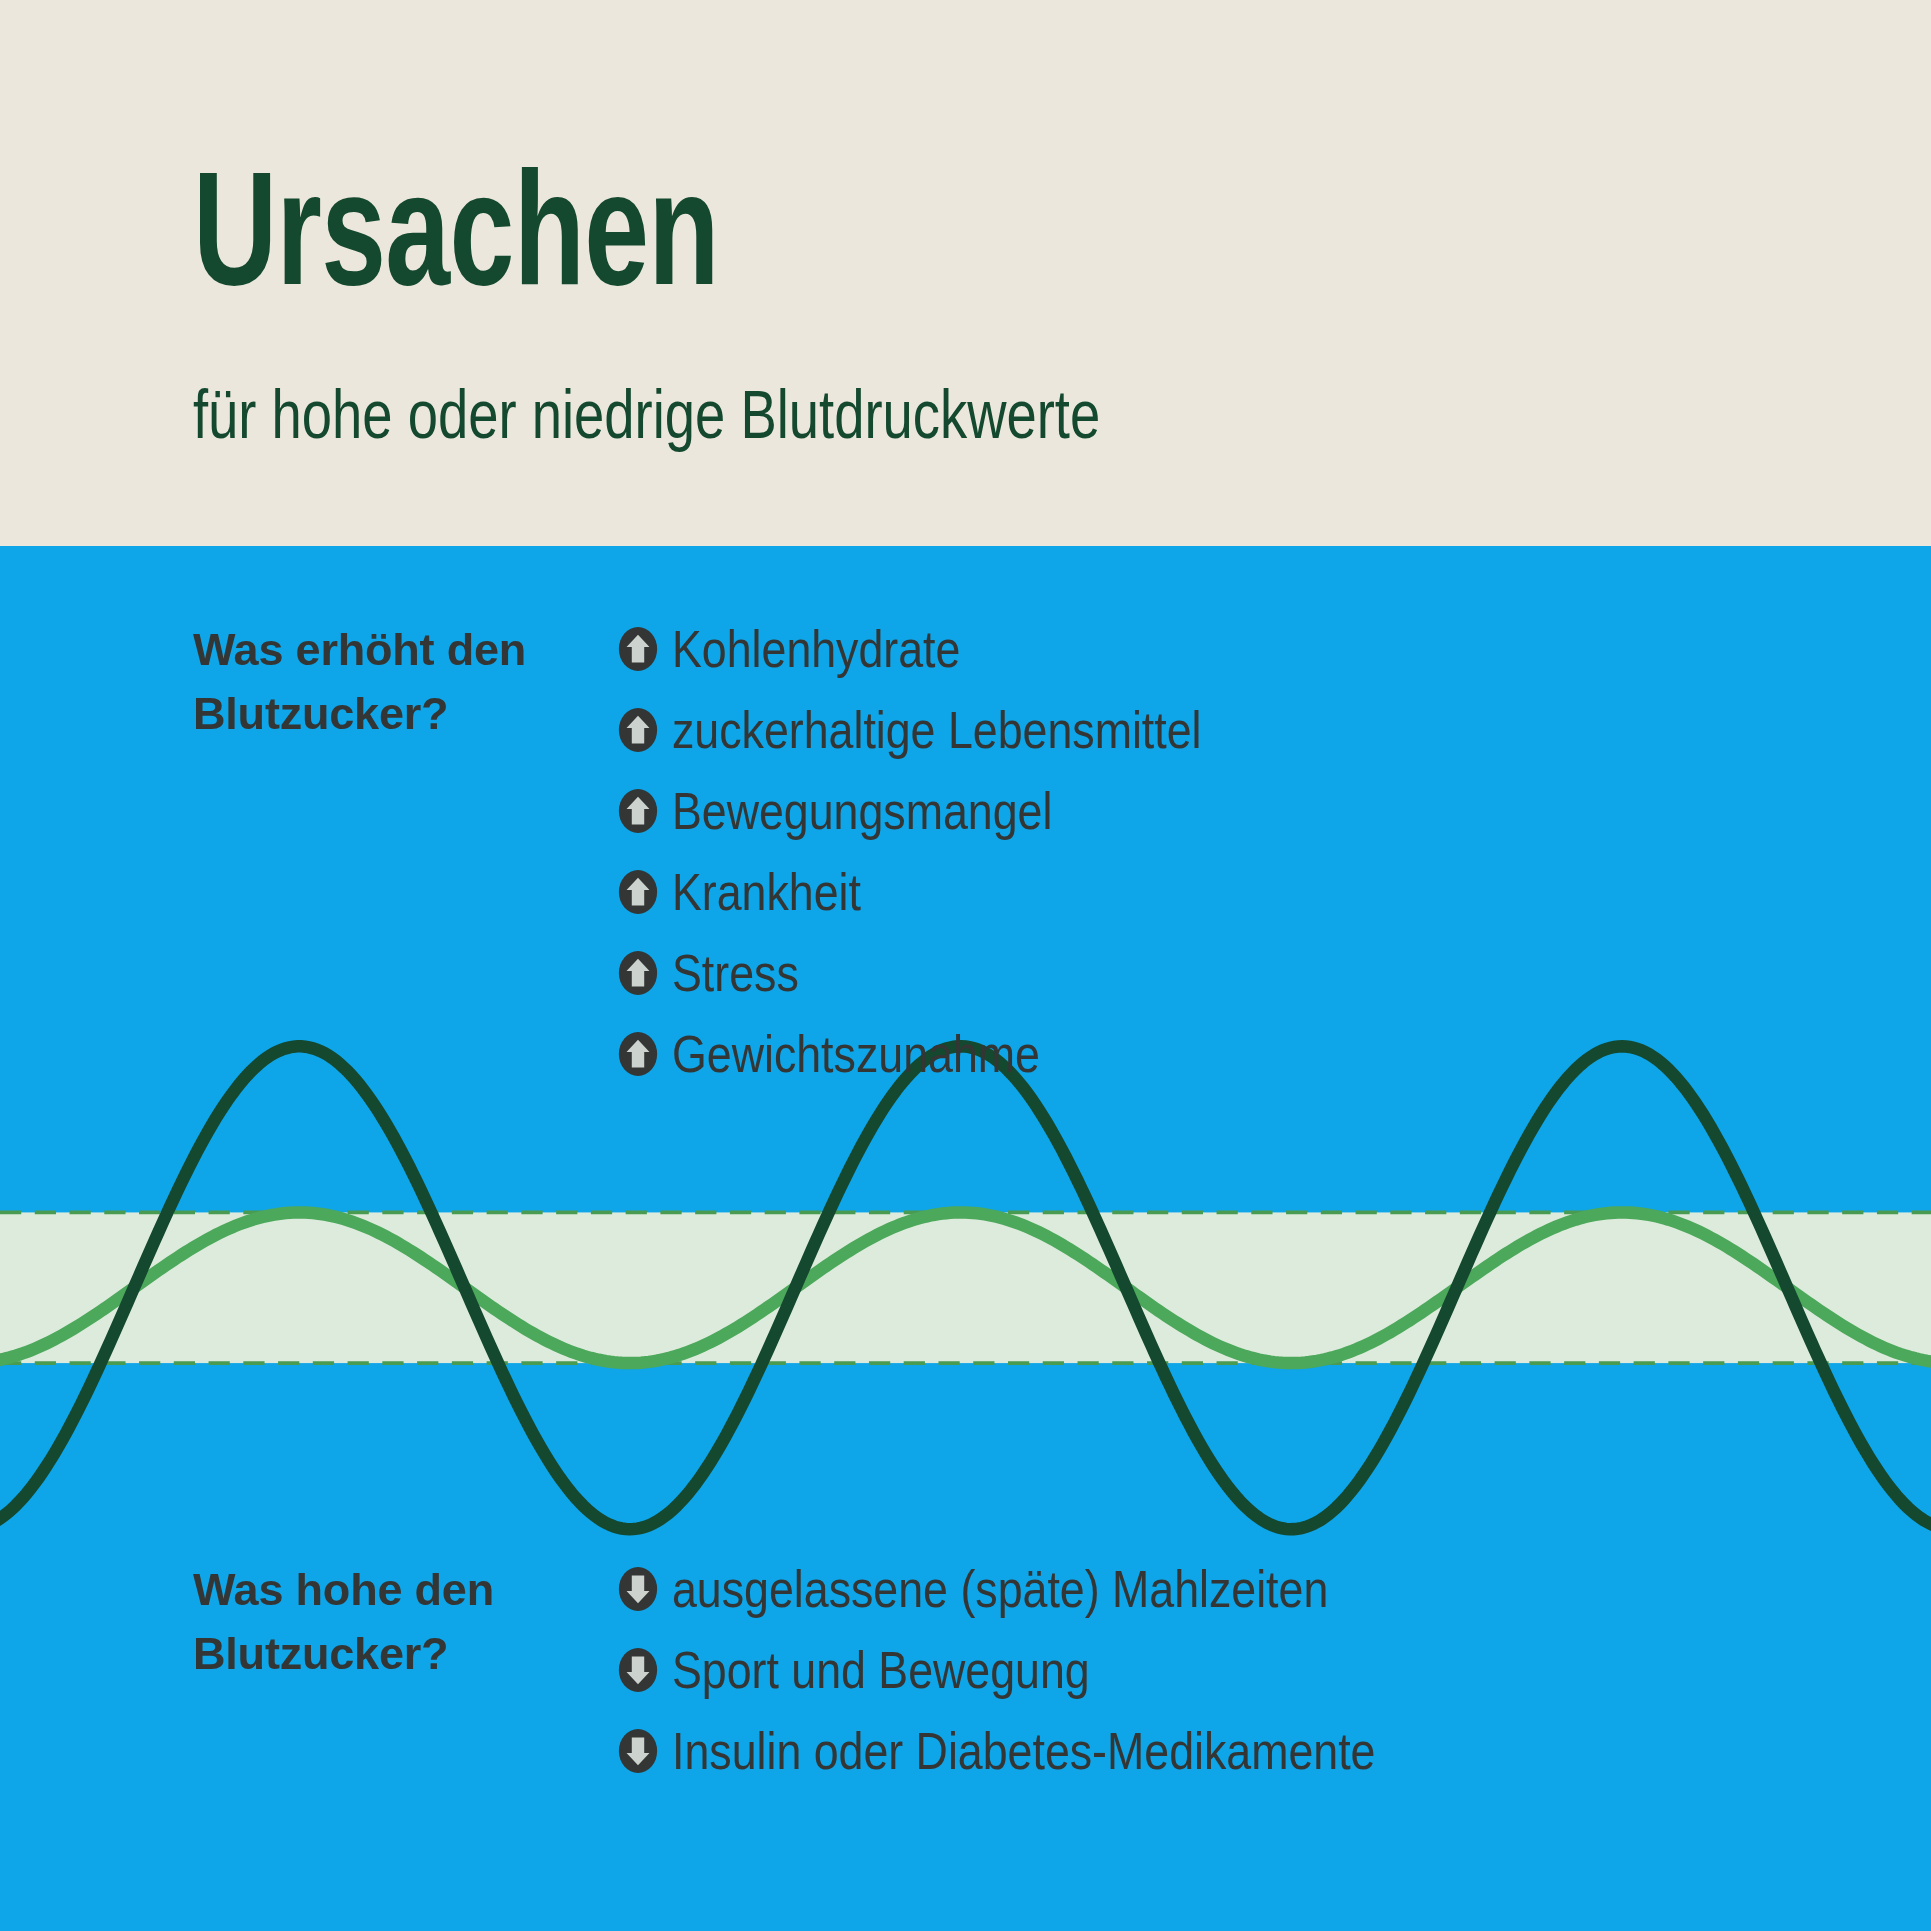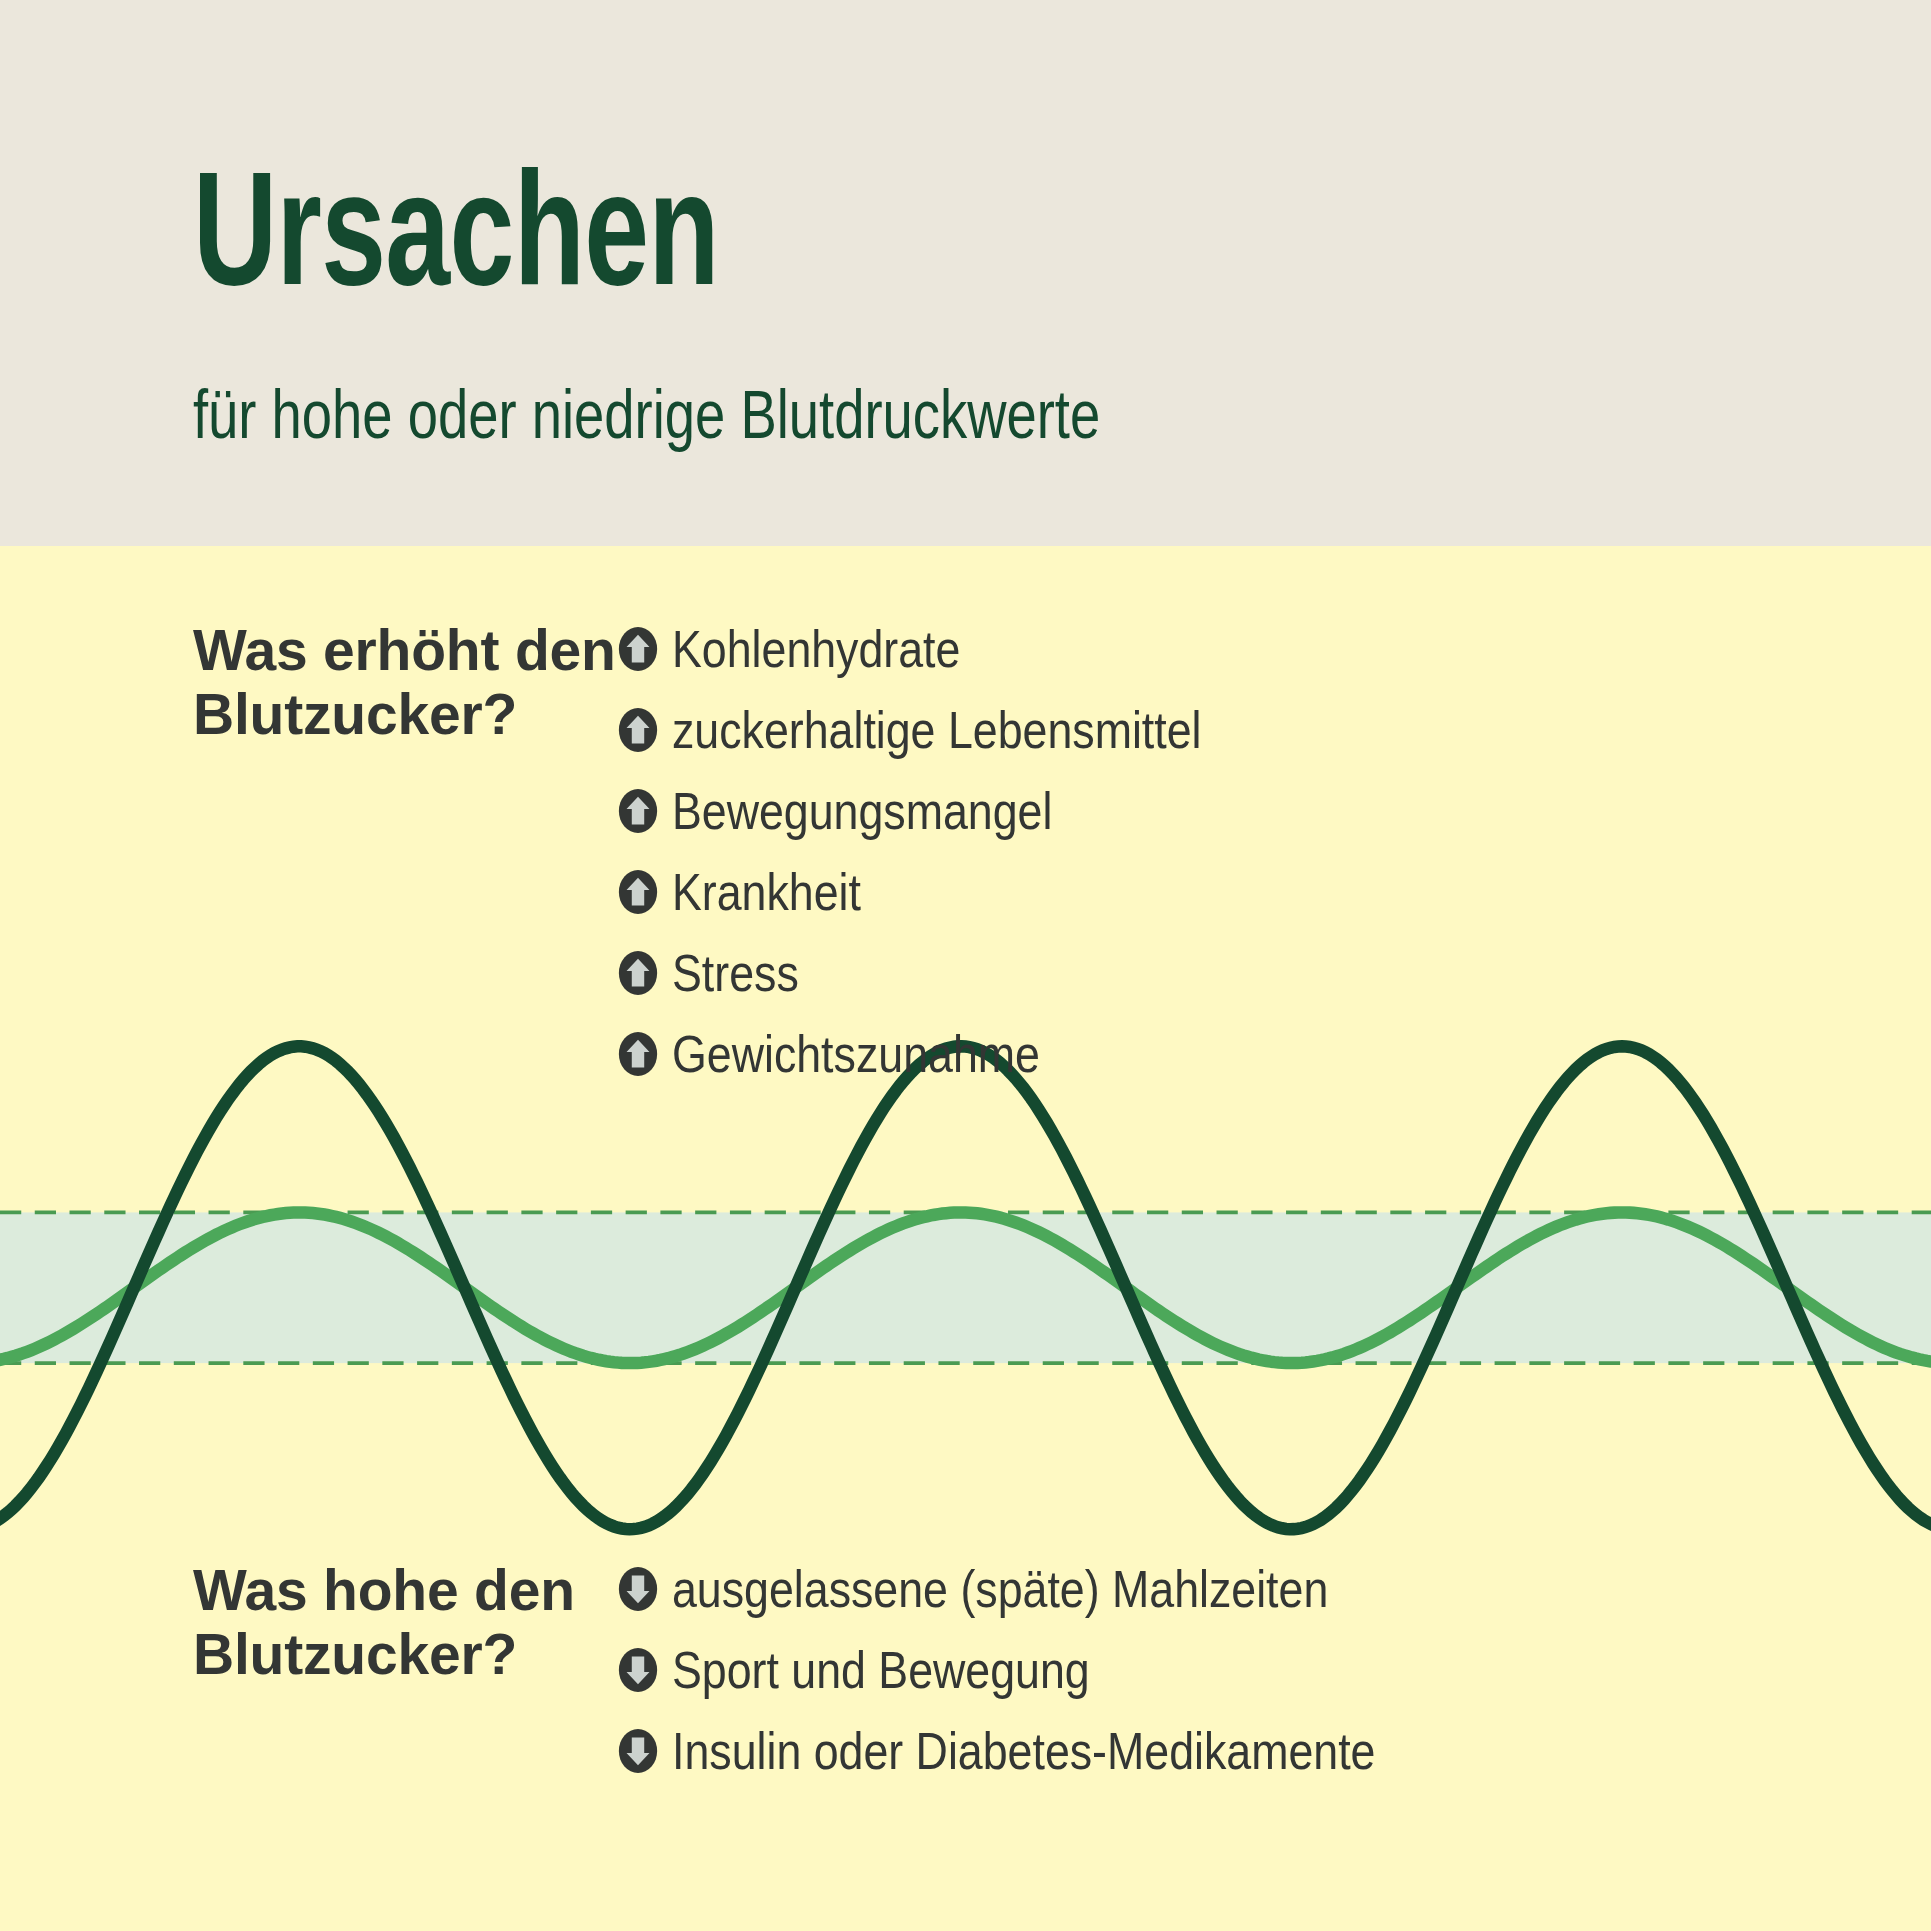--- a/index.html
+++ b/index.html
@@ -83,21 +83,21 @@
     align-items: flex-start;
   }
   #section-raise { left: 193px; top: 618px; }
   #section-lower { left: 193px; top: 1558px; }
 
   .q-heading {
     width: 423px;
     flex: 0 0 423px;
     font-family: "Liberation Sans", sans-serif;
     font-weight: bold;
-    font-size: 57px;
+    font-size: 45px;
     line-height: 64px;
     color: #333634;
     letter-spacing: -0.2px;
   }
   .q-heading .ln { display: block; }
 
   .items {
     display: flex;
     flex-direction: column;
     margin-top: -3.9px;
@@ -122,21 +122,21 @@
     line-height: 54px;
     color: #333634;
     transform: scaleX(0.86);
     transform-origin: left center;
     white-space: nowrap;
   }
 </style>
 </head>
 <body>
 
-<div id="page" style="background: #fef9c3;">
+<div id="page" style="background: #0ea5e9;">
 
   <div id="header" style="background: rgb(235, 231, 220);">
     <div id="title" style="color: rgb(20, 73, 47);">Ursachen</div>
     <div id="subtitle" style="color: rgb(20, 73, 47);">für hohe oder niedrige Blutdruckwerte</div>
   </div>
 
   <div id="wave-area">
     <svg id="wave-svg" viewBox="0 0 2000 1434" preserveAspectRatio="none">
 
       <rect id="band-rect" x="0" y="690" width="2000" height="156" fill="#DCEBDC"></rect>

